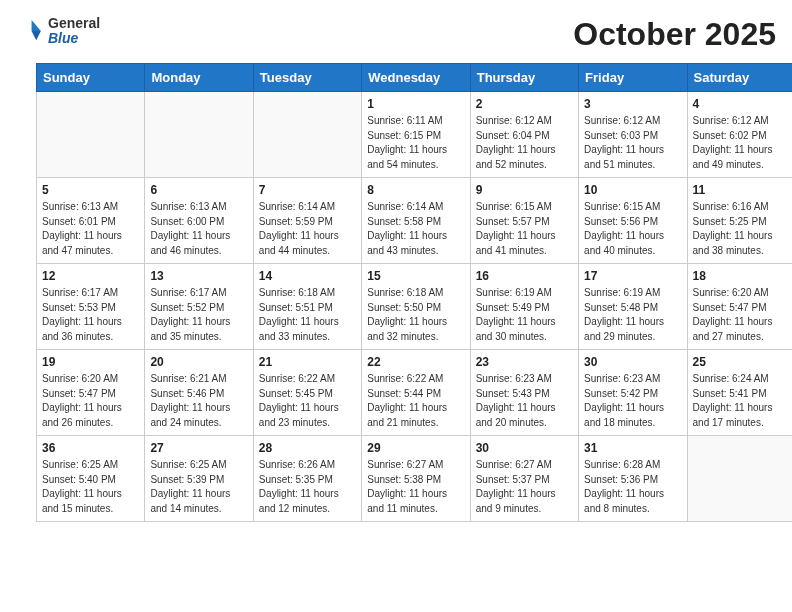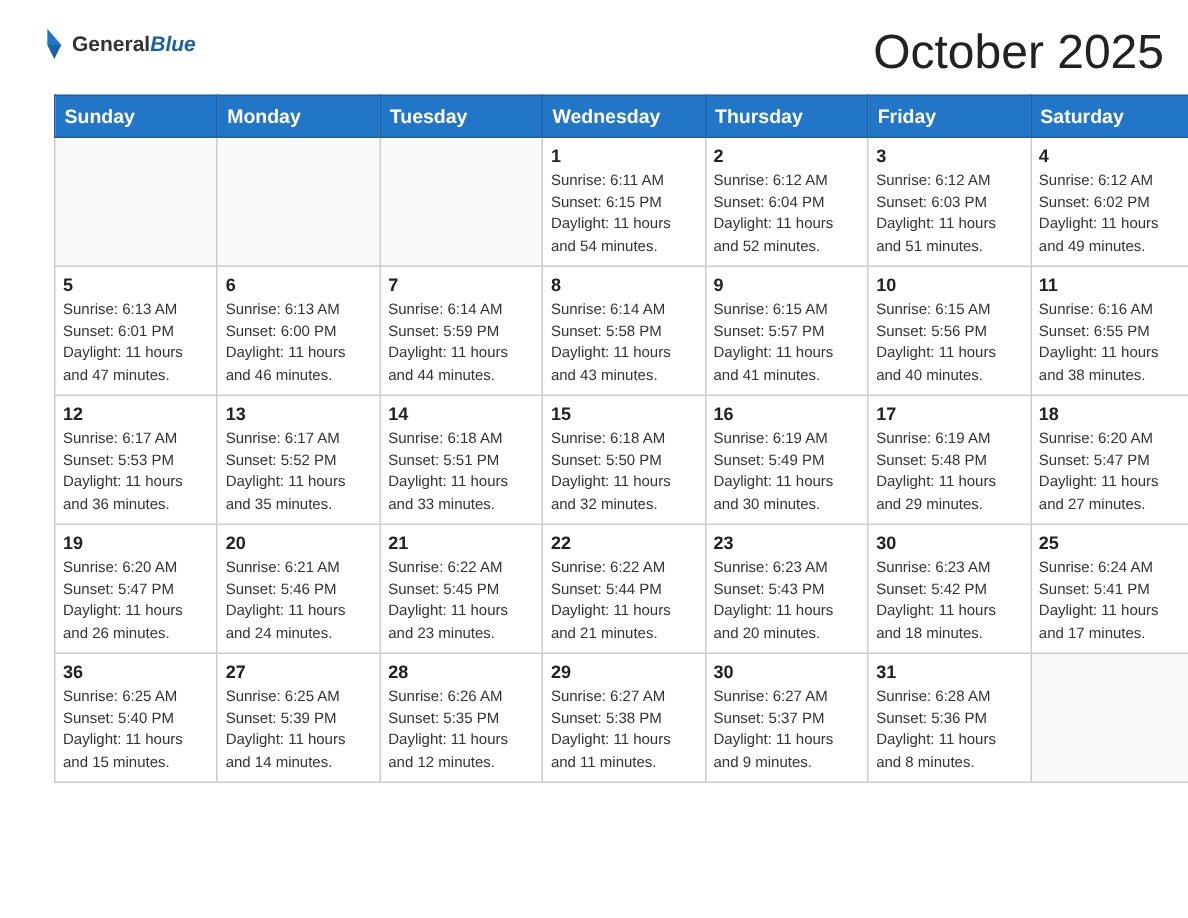--- a/index.html
+++ b/index.html
@@ -16,37 +16,37 @@
       align-items: flex-start;
       margin-bottom: 10px;
     }
     .logo {
       display: flex;
       align-items: center;
       gap: 4px;
     }
     .logo-text {
       display: flex;
-      flex-direction: row;
+      flex-direction: column;
       font-size: 14px;
       font-weight: bold;
       line-height: 1.1;
     }
     .logo-text .general { color: #333; }
     .logo-text .blue { color: #1a5fa8; font-style: italic; }
     .logo-icon {
       width: 28px;
       height: 28px;
     }
     .title-area {
       text-align: right;
     }
     .month-title {
       font-size: 32px;
-      font-weight: normal;
+      font-weight: bold;
       color: #222;
     }
     .location {
       font-size: 14px;
       color: #555;
     }
     .calendar {
       width: 100%;
       border-collapse: collapse;
       border: 1px solid #ccc;
@@ -193,21 +193,21 @@
         <td>
           <div class="day-number">10</div>
           <div class="day-info" style="white-space: pre-line;">Sunrise: 6:15 AM
 Sunset: 5:56 PM
 Daylight: 11 hours
 and 40 minutes.</div>
         </td>
         <td>
           <div class="day-number">11</div>
           <div class="day-info" style="white-space: pre-line;">Sunrise: 6:16 AM
-Sunset: 6:55 PM
+Sunset: 5:25 PM
 Daylight: 11 hours
 and 38 minutes.</div>
         </td>
       </tr>
       <tr>
         <td>
           <div class="day-number">12</div>
           <div class="day-info" style="white-space: pre-line;">Sunrise: 6:17 AM
 Sunset: 5:53 PM
 Daylight: 11 hours

